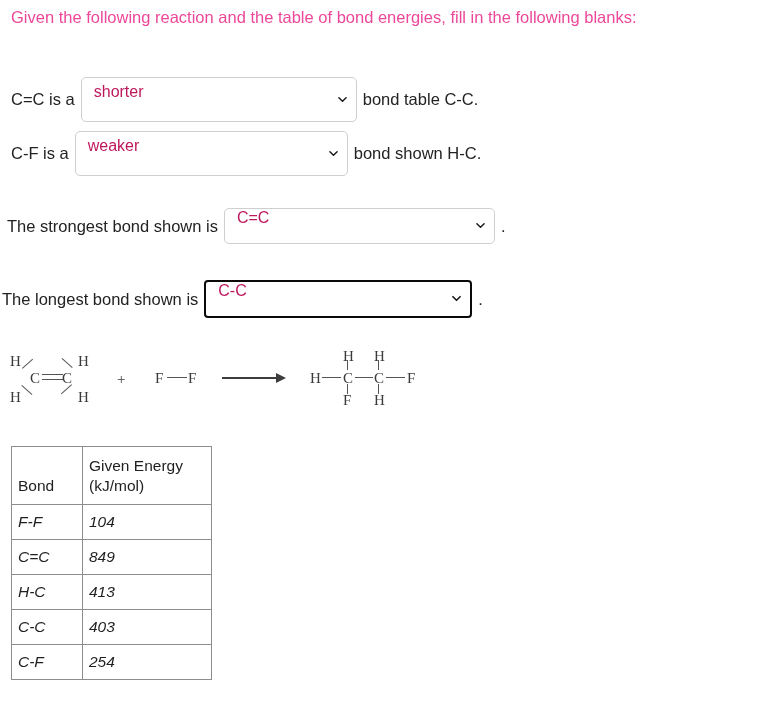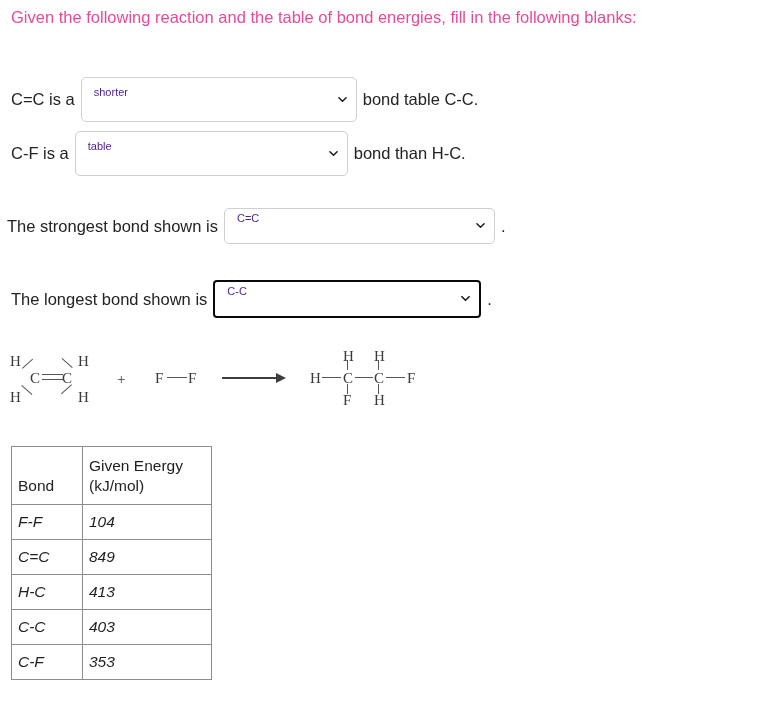--- a/index.html
+++ b/index.html
@@ -43,22 +43,22 @@
   .blank-row .trail { margin-left: 6px; }
 
   .select {
     position: relative;
     box-sizing: border-box;
     background: #ffffff;
     border: 1px solid #cfcfcf;
     border-radius: 5px;
     display: flex;
     align-items: center;
-    font-size: 11px;
-    color: #4c1d95;
+    font-size: 16px;
+    color: #be185d;
     padding: 0 26px 16px 12px;
   }
   .select.focused {
     border: 2px solid #0a0a0a;
     border-radius: 4px;
   }
   .select .chev {
     position: absolute;
     right: 9px;
     top: 50%;
@@ -70,21 +70,21 @@
 
   #sel-row-1 { left: 11px; top: 57px; margin-top: 20px; }
   #sel-row-1 .select { width: 276px; height: 45px; }
 
   #sel-row-2 { left: 11px; top: 131px; }
   #sel-row-2 .select { width: 273px; height: 45px; }
 
   #sel-row-3 { left: 7px; top: 208px; }
   #sel-row-3 .select { width: 271px; height: 36px; }
 
-  #sel-row-4 { left: 11px; top: 280px; }
+  #sel-row-4 { left: 2px; top: 280px; }
   #sel-row-4 .select { width: 268px; height: 38px; }
 
   
   .reaction {
     position: absolute;
     left: 0px;
     top: 336px;
     width: 470px;
     height: 80px;
   }
@@ -169,28 +169,28 @@
             <path d="M1 3 L5 7 L9 3" fill="none" stroke="#1a1a1a" stroke-width="1.6" stroke-linecap="round" stroke-linejoin="round"></path>
           </svg>
       </span>
     </span>
     <span class="trail">bond table C-C.</span>
   </div>
 
   <div class="blank-row" id="sel-row-2">
     <span class="lead">C-F is a</span>
     <span class="select">
-      <span>table</span>
+      <span>weaker</span>
       <span class="chev">
         <svg width="9" height="9" viewBox="0 0 10 10">
             <path d="M1 3 L5 7 L9 3" fill="none" stroke="#1a1a1a" stroke-width="1.6" stroke-linecap="round" stroke-linejoin="round"></path>
           </svg>
       </span>
     </span>
-    <span class="trail">bond than H-C.</span>
+    <span class="trail">bond shown H-C.</span>
   </div>
 
   <div class="blank-row" id="sel-row-3">
     <span class="lead">The strongest bond shown is</span>
     <span class="select">
       <span>C=C</span>
       <span class="chev">
         <svg width="9" height="9" viewBox="0 0 10 10">
             <path d="M1 3 L5 7 L9 3" fill="none" stroke="#1a1a1a" stroke-width="1.6" stroke-linecap="round" stroke-linejoin="round"></path>
           </svg>
@@ -280,18 +280,18 @@
       <tr>
         <td>H-C</td>
         <td>413</td>
       </tr>
       <tr>
         <td>C-C</td>
         <td>403</td>
       </tr>
       <tr>
         <td>C-F</td>
-        <td>353</td>
+        <td>254</td>
       </tr>
     </tbody>
   </table>
 
 </div>
 
 </body></html>

